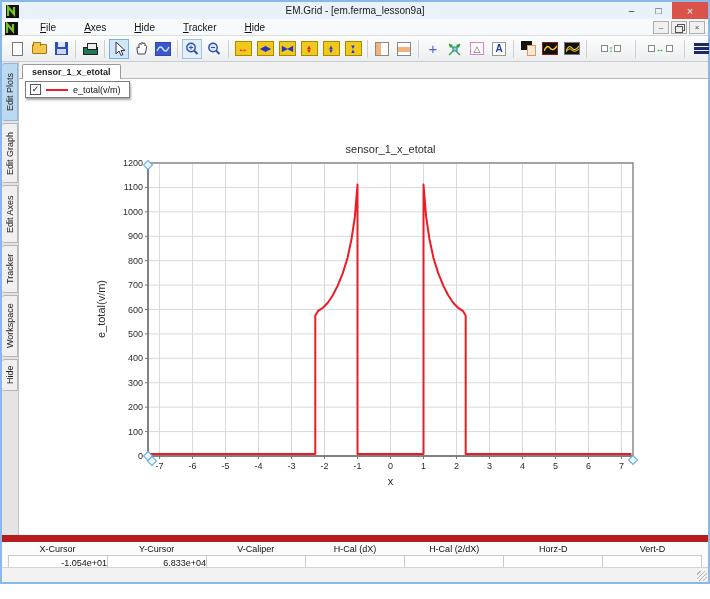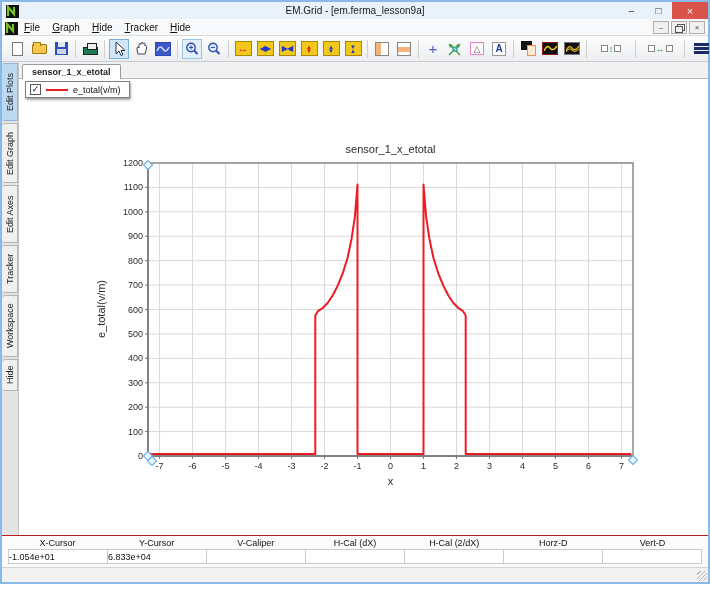--- a/index.html
+++ b/index.html
@@ -9,21 +9,21 @@
   
   .titlebar { height:17px; background:#e9f2fb; display:flex; align-items:center; position:relative; flex:0 0 auto; }
   .app-icon { width:13px; height:13px; margin-left:4px; display:inline-block; }
   .title-text { position:absolute; left:0; right:0; text-align:center; font-size:10px; color:#1a1a1a; }
   .win-btns { margin-left:auto; display:flex; height:100%; z-index:2; }
   .win-btn { width:27px; height:100%; display:flex; align-items:center; justify-content:center; font-size:10px; color:#333; }
   .win-btn.close { width:36px; background:#d9534a; color:#fff; font-size:11px; }
 
   
   .menubar { height:17px; background:#f7f9fb; border-bottom:1px solid #d7dade; display:flex; align-items:center; flex:0 0 auto; }
-  .menu-item { font-size:10px; color:#111; padding:1px 6px; display:inline-block; }
+  .menu-item { font-size:10px; color:#111; padding:1px 6px; display:inline-block;margin-left:16px; }
   .menu-item::first-letter { text-decoration:underline; }
   .mdi-btns { margin-left:auto; margin-right:3px; display:flex; gap:2px; }
   .mdi-btn { width:16px; height:13px; border:1px solid #adadad; background:#f0f0f0; display:flex; align-items:center; justify-content:center; font-size:8px; color:#444; }
   .restore-glyph { position:relative; width:8px; height:7px; }
   .restore-glyph::before { content:""; position:absolute; left:2px; top:0; width:6px; height:5px; border:1px solid #555; }
   .restore-glyph::after { content:""; position:absolute; left:0; top:2px; width:6px; height:5px; border:1px solid #555; background:#f0f0f0; }
 
   
   .toolbar { height:26px; background:linear-gradient(#fdfdfd,#ecEEf0); border-bottom:1px solid #c9cdd1; display:flex; align-items:center; padding-left:4px; flex:0 0 auto; }
   .tb-sep { width:1px; height:18px; background:#cfcfcf; margin:0 3px; flex:0 0 auto; }
@@ -73,24 +73,24 @@
   #chart-svg { position:absolute; left:0; top:0; }
   .chart-title { position:absolute; left:129px; width:485px; top:64px; text-align:center; font-size:11px; color:#2b2b2b; }
   .x-axis-title { position:absolute; left:129px; width:485px; top:396px; text-align:center; font-size:11px; color:#2b2b2b; }
   .y-axis-title { position:absolute; left:30px; top:224px; width:104px; text-align:center; transform:rotate(-90deg); font-size:11px; color:#2b2b2b; }
   .legend { position:absolute; left:6px; top:2px; background:#fff; border:1px solid #7f7f7f; box-shadow:1px 2px 2px rgba(0,0,0,.35); display:flex; align-items:center; gap:5px; padding:2px 8px 2px 4px; }
   .legend .chk { width:11px; height:11px; border:1px solid #555; background:#fff; display:flex; align-items:center; justify-content:center; font-size:9px; color:#111; line-height:1; }
   .legend .sample { width:22px; border-top:2px solid #ed1c24; }
   .legend .lbl { font-size:9px; color:#111; }
 
   
-  .cursor-table { flex:0 0 auto; height:32px; border-top:1px solid #b91c1c; padding:1px 6px 0 6px; background:#fbfbfb; }
+  .cursor-table { flex:0 0 auto; height:32px; border-top:7px solid #b91c1c; padding:1px 6px 0 6px; background:#fbfbfb; }
   .ct-row { display:flex; }
   .ct-h { flex:1 1 0; text-align:center; font-size:9px; color:#111; padding:1px 0; }
-  .ct-v { flex:1 1 0; text-align:left; font-size:9px; color:#111; background:#fff; border:1px solid #c9c9c9; border-left:none; height:15px; line-height:14px; }
+  .ct-v { flex:1 1 0; text-align:right; font-size:9px; color:#111; background:#fff; border:1px solid #c9c9c9; border-left:none; height:15px; line-height:14px; }
   .ct-v:first-child { border-left:1px solid #c9c9c9; }
 
   
   .statusbar { flex:0 0 auto; height:15px; background:#f2f2f2; border-top:1px solid #d4d4d4; position:relative; }
   .grip { position:absolute; right:1px; bottom:1px; width:10px; height:10px; background:repeating-linear-gradient(135deg, transparent 0 2px, #b5b5b5 2px 3px); }
 </style>
 </head>
 <body>
 
 <div class="window">
@@ -111,21 +111,21 @@
   </div>
 
   <div class="menubar">
     <span class="app-icon" style="margin-left:3px">
       <svg width="13" height="13">
           <rect width="13" height="13" fill="#111"></rect>
           <path d="M2 11 L2 2 L8 9 L8 2" stroke="#7ac122" stroke-width="2.2" fill="none"></path>
         </svg>
     </span>
     <span class="menu-item">File</span>
-    <span class="menu-item">Graph</span>
+    <span class="menu-item">Axes</span>
     <span class="menu-item">Hide</span>
     <span class="menu-item">Tracker</span>
     <span class="menu-item">Hide</span>
     <span class="mdi-btns">
       <span class="mdi-btn">–</span>
       <span class="mdi-btn">
           <span class="restore-glyph"></span>
         </span>
       <span class="mdi-btn">×</span>
     </span>

